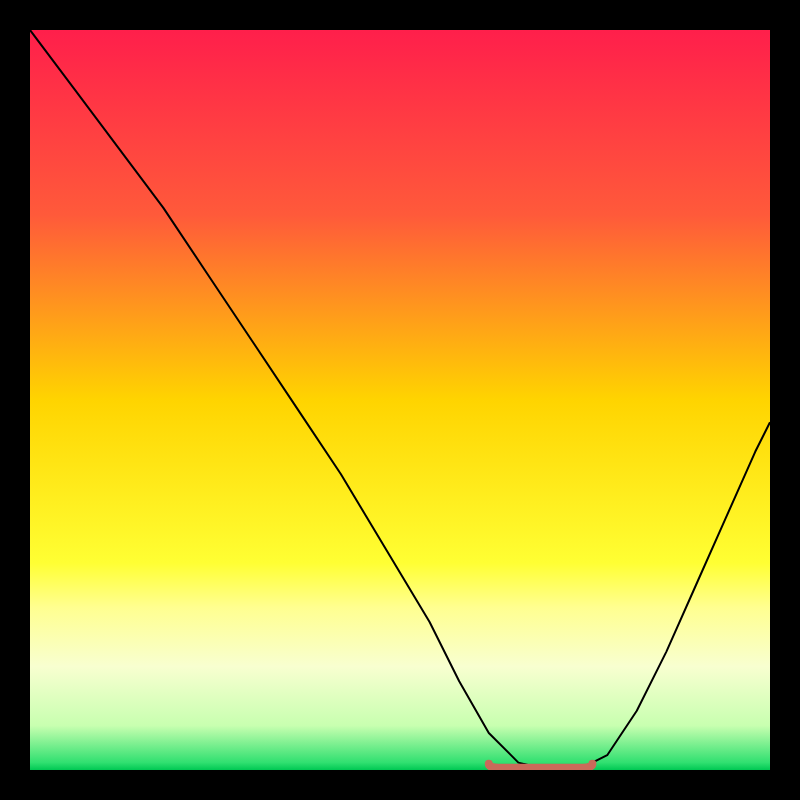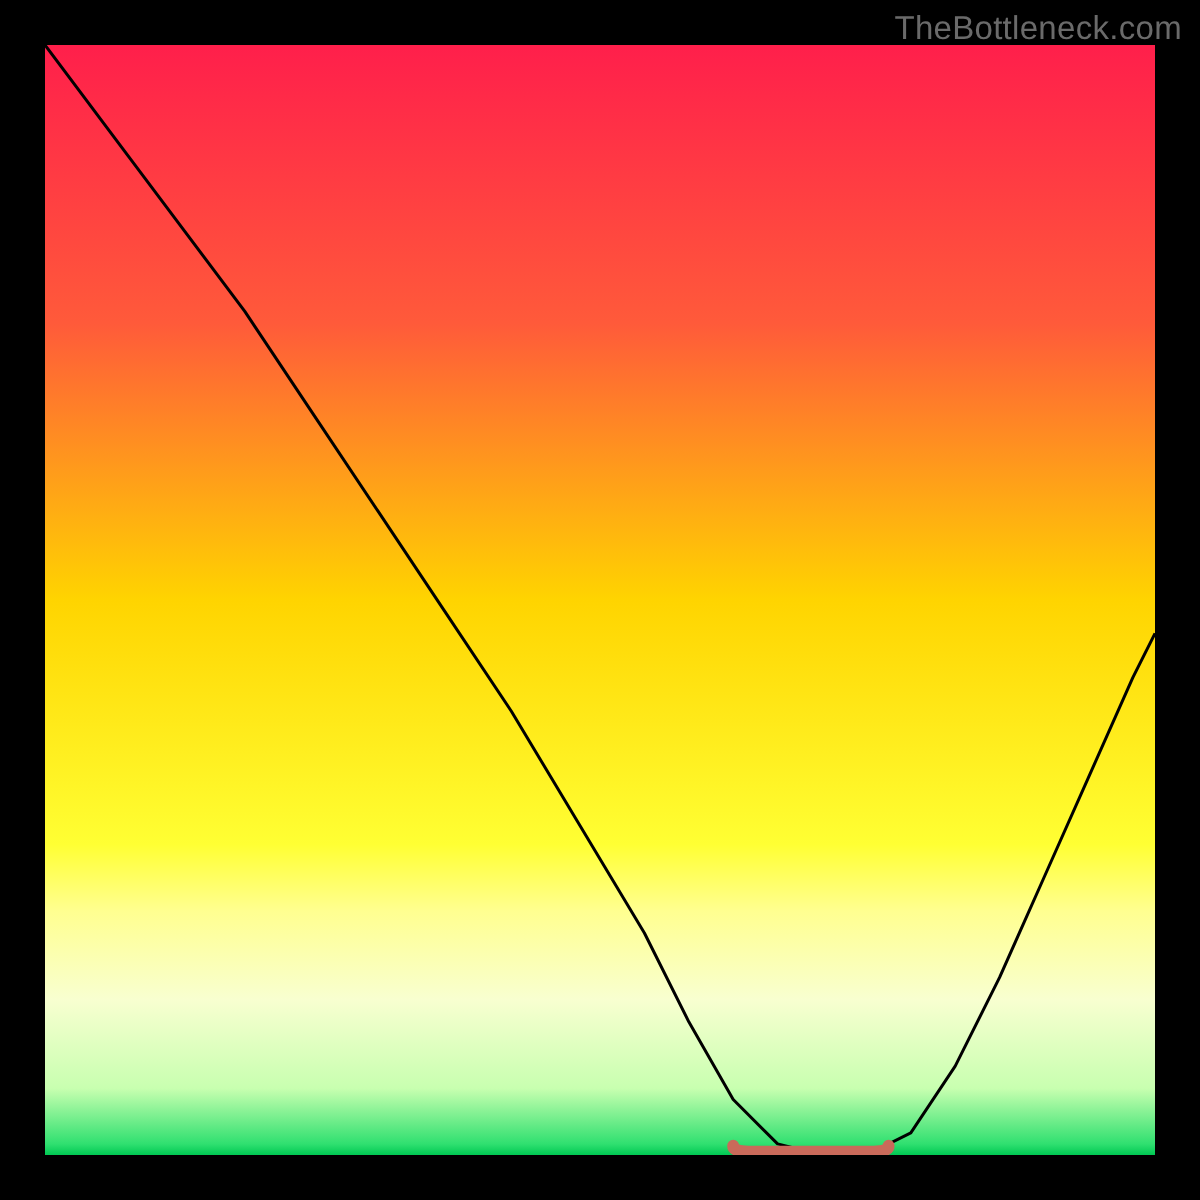--- a/index.html
+++ b/index.html
@@ -35,21 +35,20 @@
     overflow: hidden;
   }
   svg {
     display: block;
   }
 </style>
 </head>
 <body>
 
 <div class="container">
-  <div class="watermark">TheBottleneck.com</div>
   <div class="plot-area">
     <svg id="chart-svg" width="740" height="740" viewBox="0 0 740 740" preserveAspectRatio="none">
       <defs>
         <linearGradient id="bg-grad" x1="0" y1="0" x2="0" y2="1">
             <stop offset="0%" stop-color="#ff1f4b"></stop>
             <stop offset="25%" stop-color="#ff5a3a"></stop>
             <stop offset="50%" stop-color="#ffd400"></stop>
             <stop offset="72%" stop-color="#ffff33"></stop>
             <stop offset="78%" stop-color="#ffff90"></stop>
             <stop offset="86%" stop-color="#f8ffd0"></stop>

